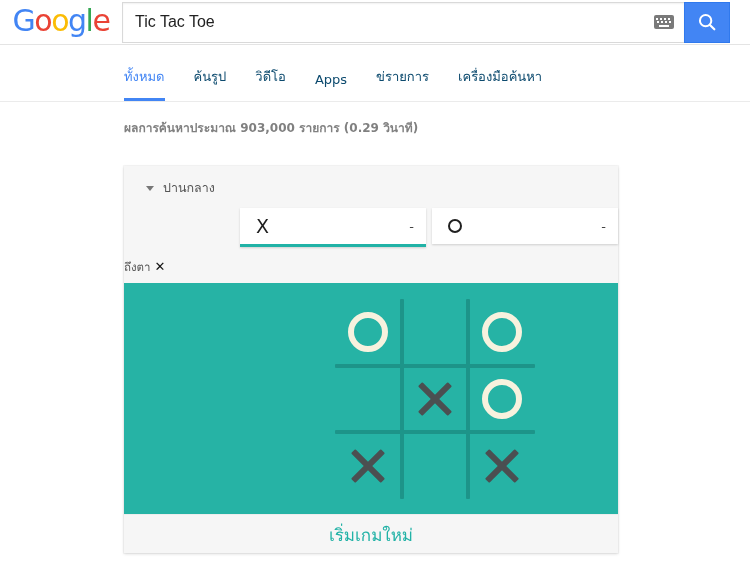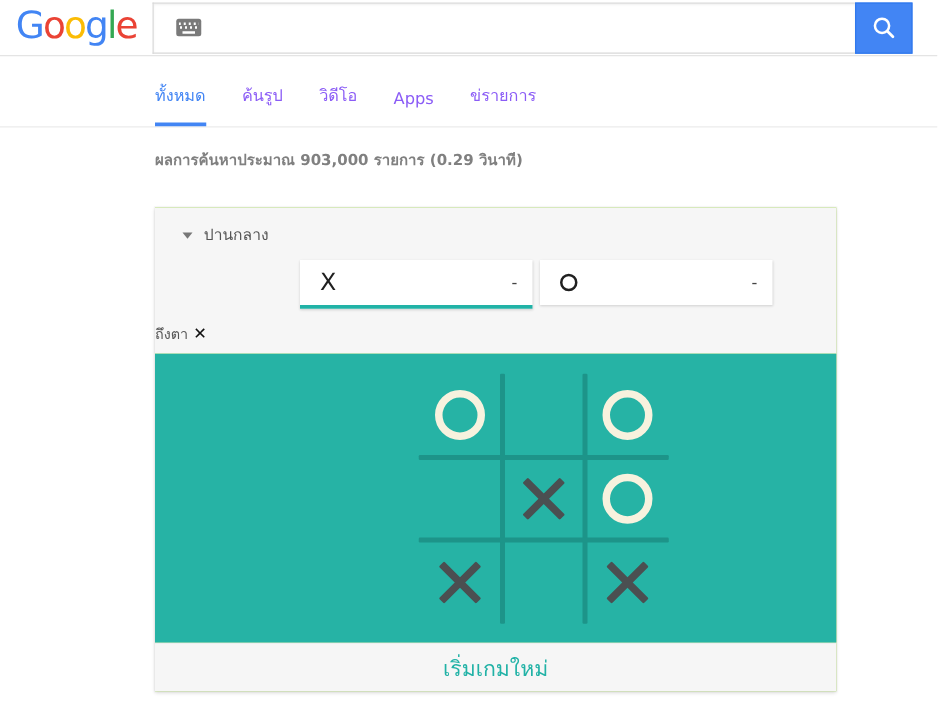--- a/index.html
+++ b/index.html
@@ -114,21 +114,21 @@
     height: 57px;
     border-bottom: 1px solid #ebebeb;
     display: flex;
     align-items: flex-end;
     padding-left: 124px;
     box-sizing: border-box;
     background: #fff;
   }
   .nav-item {
     font-size: 13px;
-    color: #8b5cf6;
+    color: #0c4a6e;
     padding: 0 0 11px 0;
     margin-right: 29px;
     cursor: pointer;
     white-space: nowrap;
     border-bottom: 3px solid transparent;
     font-family: "DejaVu Sans", sans-serif;
   }
   .nav-item.active {
     color: #4285f4;
     border-bottom-color: #4285f4;
@@ -150,22 +150,22 @@
     color: #808080;
     font-family: "DejaVu Sans", sans-serif;
     font-weight: bold;
   }
 
   
   .card {
     position: absolute;
     left: 124px;
     top: 166px;
-    width: 545px;
-    background: #84cc16;
+    width: 494px;
+    background: #14b8a6;
     box-shadow: 0 1px 3px rgba(0,0,0,0.14), 0 0 0 1px rgba(0,0,0,0.03);
   }
   .card-top {
     height: 117px;
     position: relative;
     background: #f6f6f6;
   }
   .difficulty {
     position: absolute;
     left: 22px;
@@ -333,20 +333,21 @@
     <span class="l-b">G</span>
       <span class="l-r">o</span>
       <span class="l-y">o</span>
       <span class="l-b">g</span>
       <span class="l-g">l</span>
       <span class="l-r">e</span>
   </div>
 
   <div class="searchwrap">
     <div class="searchbox">
+      <input type="text" value="Tic Tac Toe" style="">
       <span class="kbd-icon"></span>
     </div>
     <div class="search-btn">
       <svg width="22" height="22" viewBox="0 0 24 24">
         <circle cx="10.5" cy="10.5" r="6.2" fill="none" stroke="#ffffff" stroke-width="2.2"></circle>
         <line x1="15.2" y1="15.2" x2="20" y2="20" stroke="#ffffff" stroke-width="2.4" stroke-linecap="round"></line>
       </svg>
     </div>
   </div>
 </div>
@@ -359,20 +360,23 @@
     <span>ค้นรูป</span>
   </div>
   <div class="nav-item">
     <span>วิดีโอ</span>
   </div>
   <div class="nav-item">
     <span>Apps</span>
   </div>
   <div class="nav-item">
     <span>ข่รายการ</span>
+  </div>
+  <div class="nav-item">
+    <span>เครื่องมือค้นหา</span>
   </div>
 </div>
 
 <div class="stats">ผลการค้นหาประมาณ 903,000 รายการ (0.29 วินาที)</div>
 
 <div class="card">
 
   <div class="card-top">
     <div class="difficulty">
       <span class="caret"></span>

